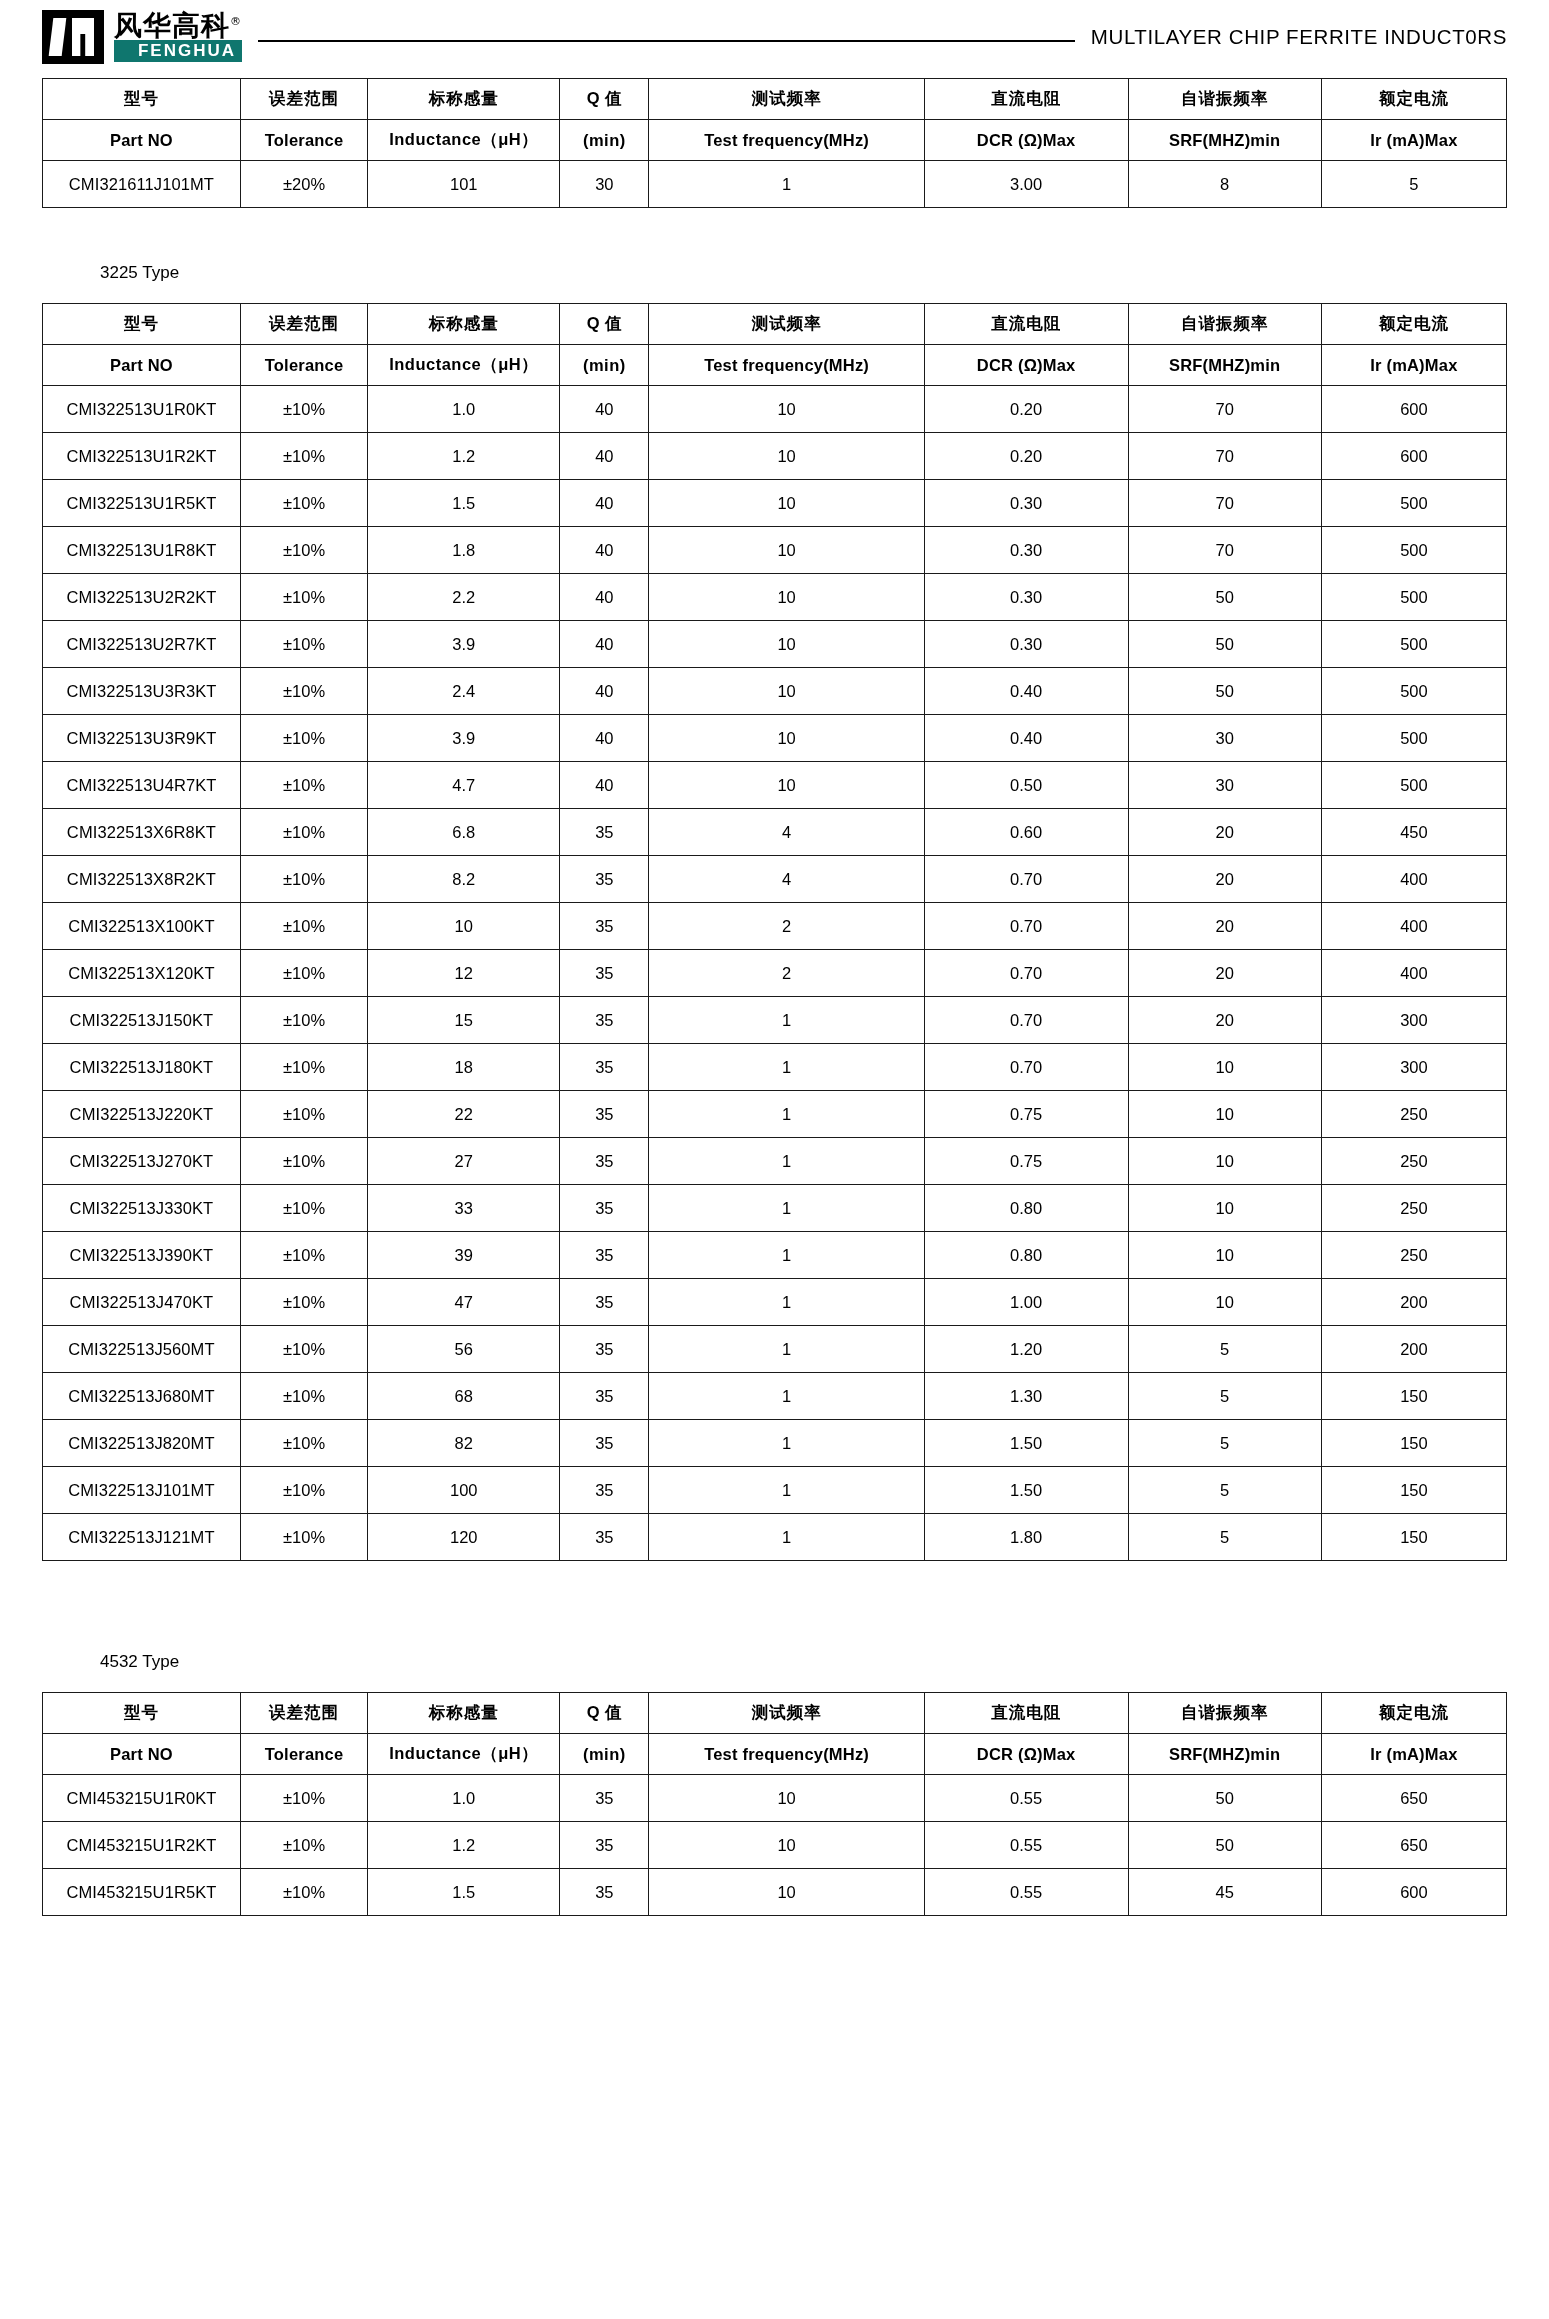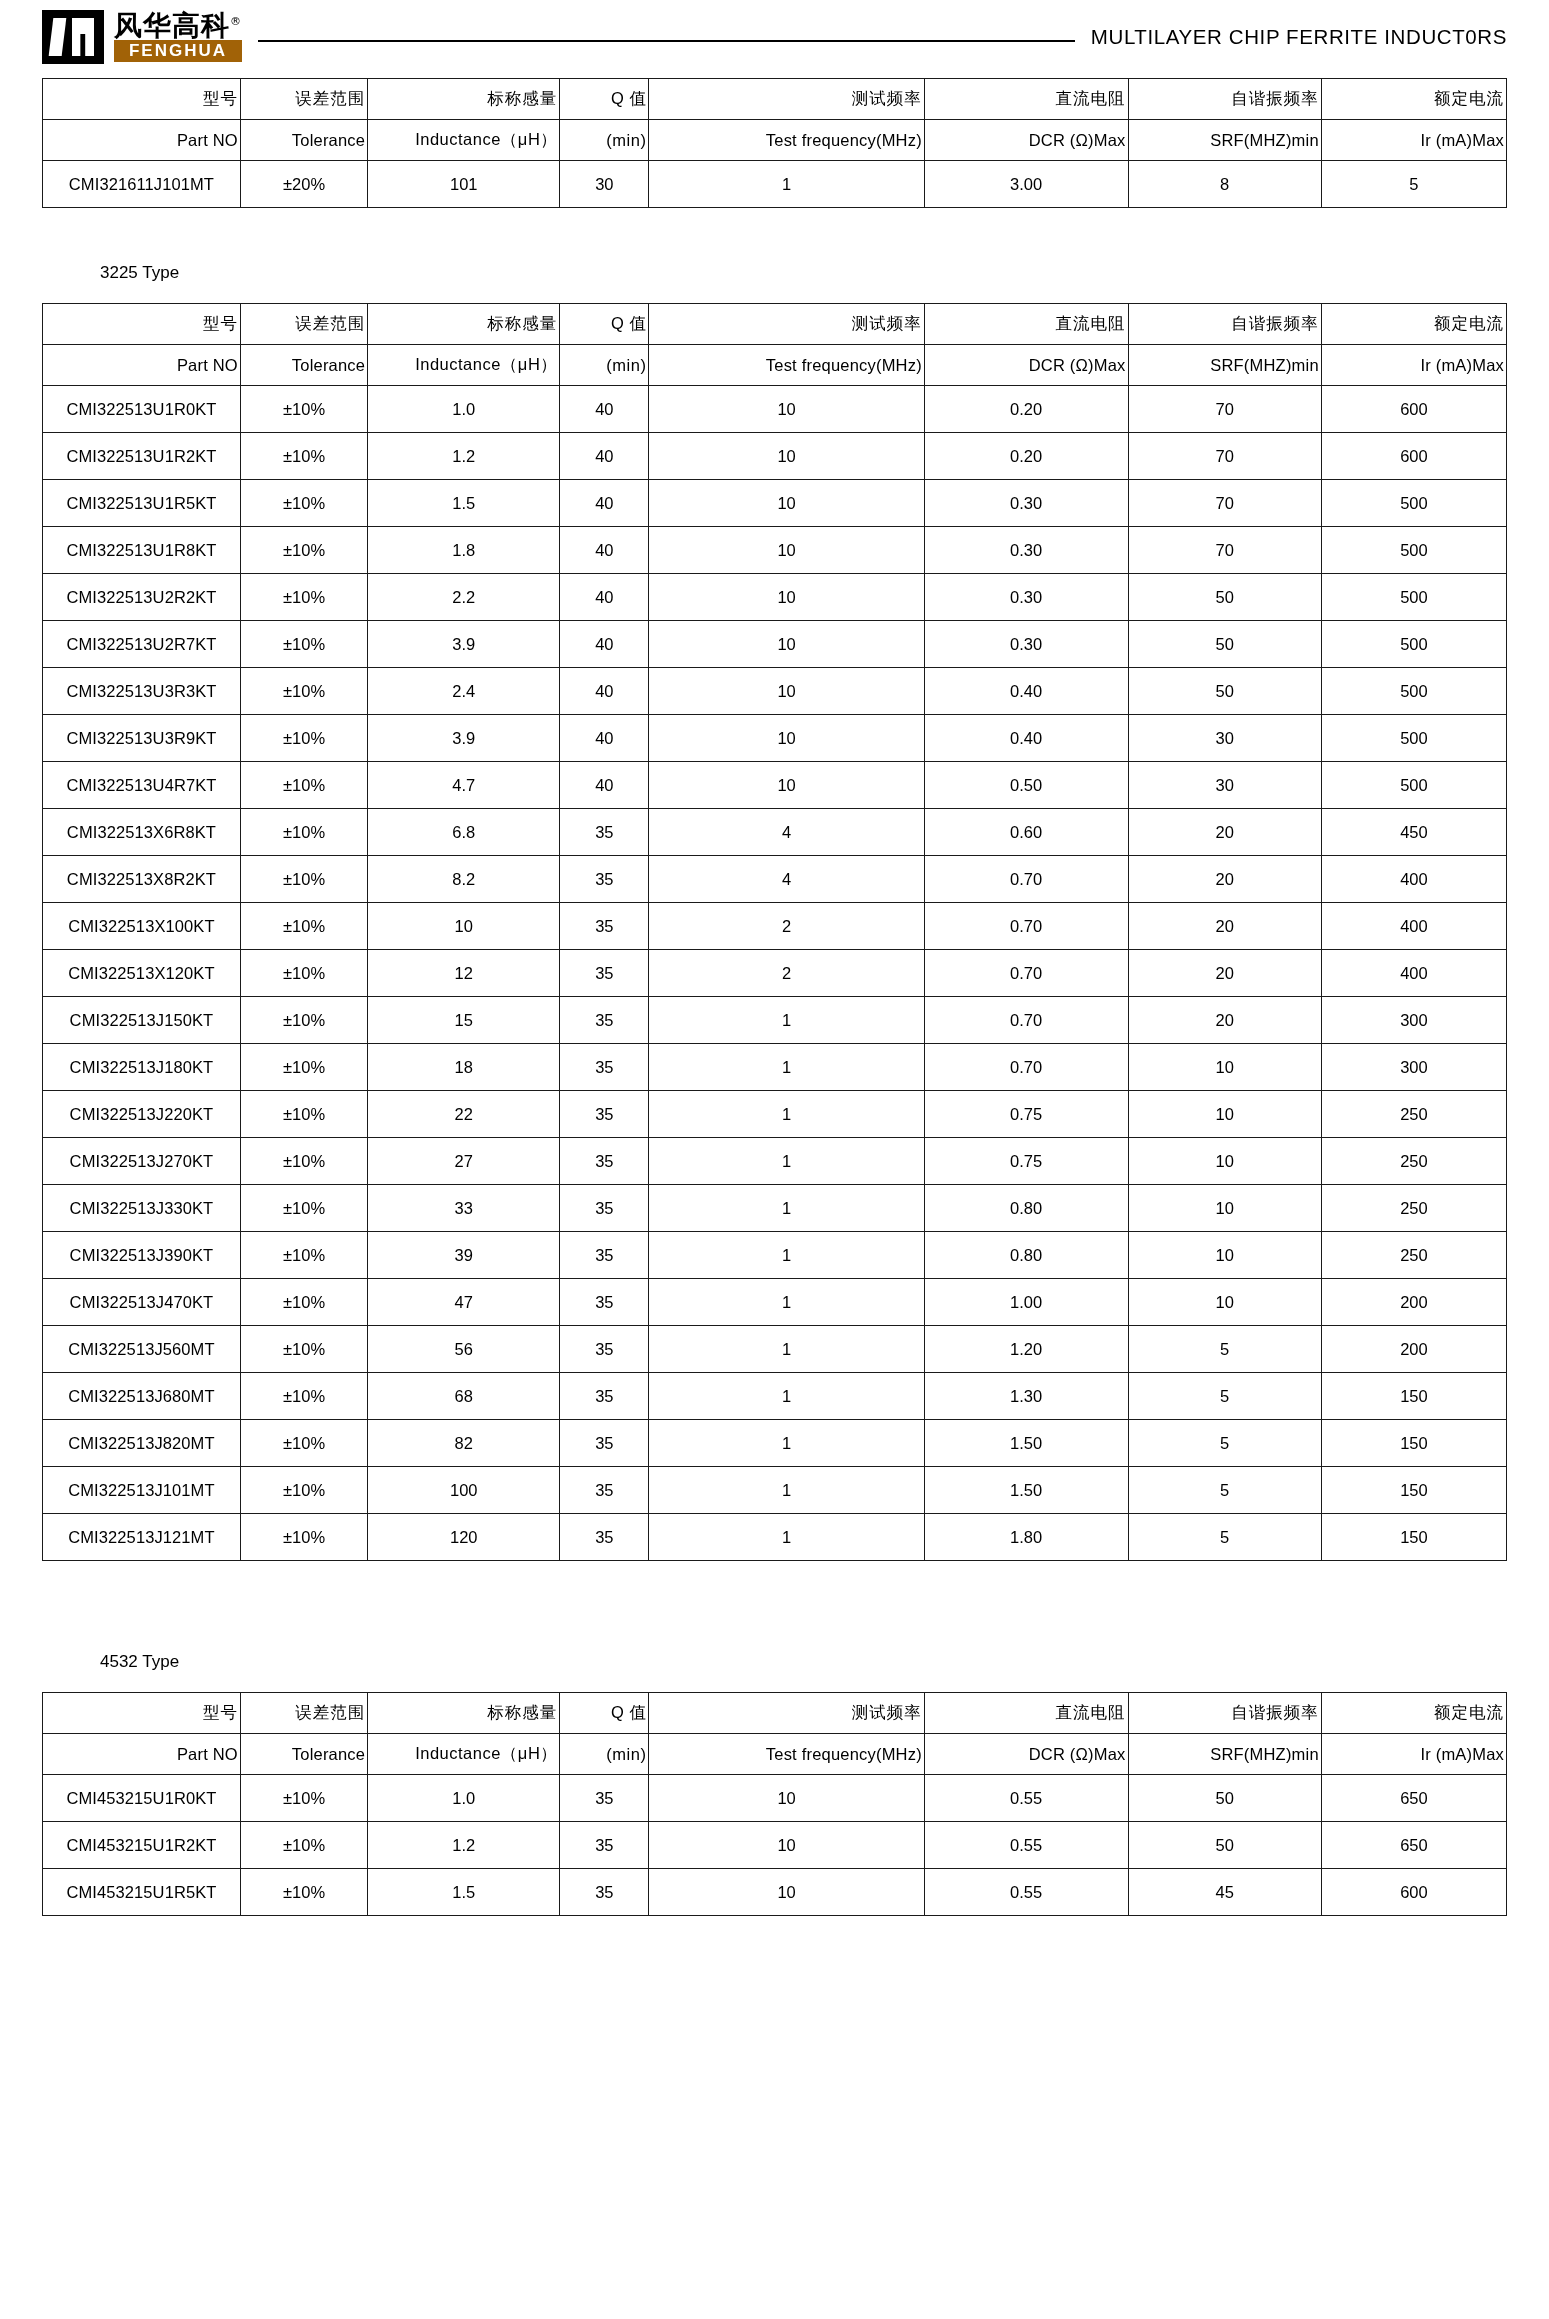--- a/index.html
+++ b/index.html
@@ -75,27 +75,27 @@
     letter-spacing: 1px;
     font-family: "DejaVu Sans", "Liberation Sans", sans-serif;
   }
   .logo-cn .reg {
     font-size: 11px;
     vertical-align: super;
     font-weight: normal;
   }
   .logo-en {
     margin-top: 0;
-    background: #a16207;
+    background: #0f766e;
     color: #ffffff;
     font-size: 17px;
     font-weight: bold;
     letter-spacing: 2px;
     padding: 2px 6px 3px 6px;
-    text-align: center;
+    text-align: right;
   }
   .header-rule {
     flex: 1 1 auto;
     height: 0;
     border-bottom: 2px solid #000000;
     margin: 0 16px;
     position: relative;
     top: 4px;
   }
   .header-title {
@@ -122,23 +122,22 @@
     border: 1px solid #1a1a1a;
     text-align: center;
     vertical-align: middle;
     font-size: 16.5px;
     padding: 0;
     height: 46px;
     font-family: "Liberation Sans", sans-serif;
   }
   table.spec thead th {
     height: 40px;
-    font-weight: normal;
+    font-weight: bold;
     padding: 0 2px;
-    text-align: right;
   }
   .th-cn {
     font-size: 17px;
     font-family: "DejaVu Sans", "Liberation Sans", sans-serif;
     letter-spacing: 1px;
   }
   .th-en {
     font-size: 16px;
     letter-spacing: 0.2px;
   }

